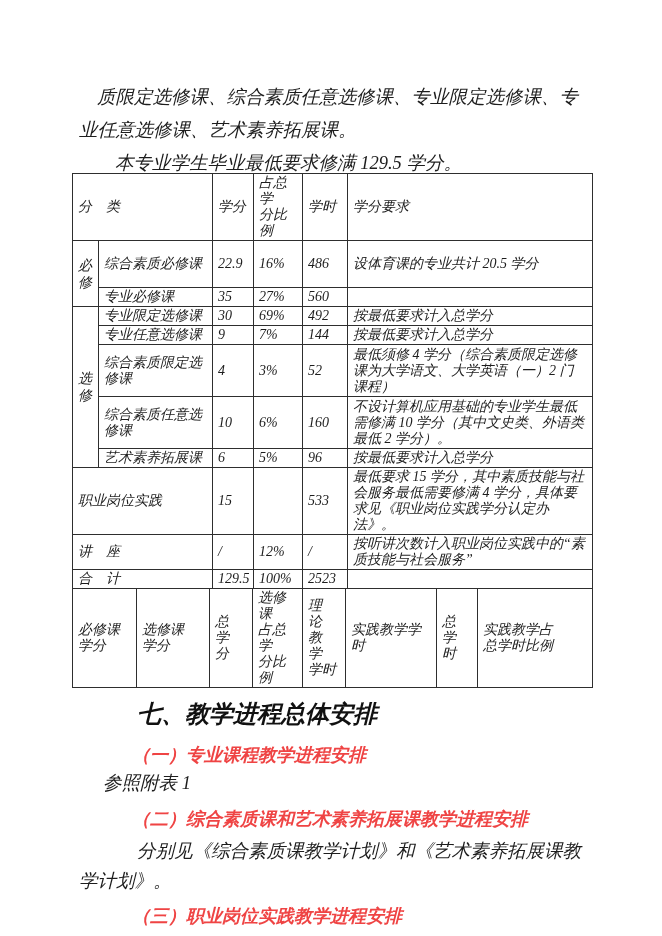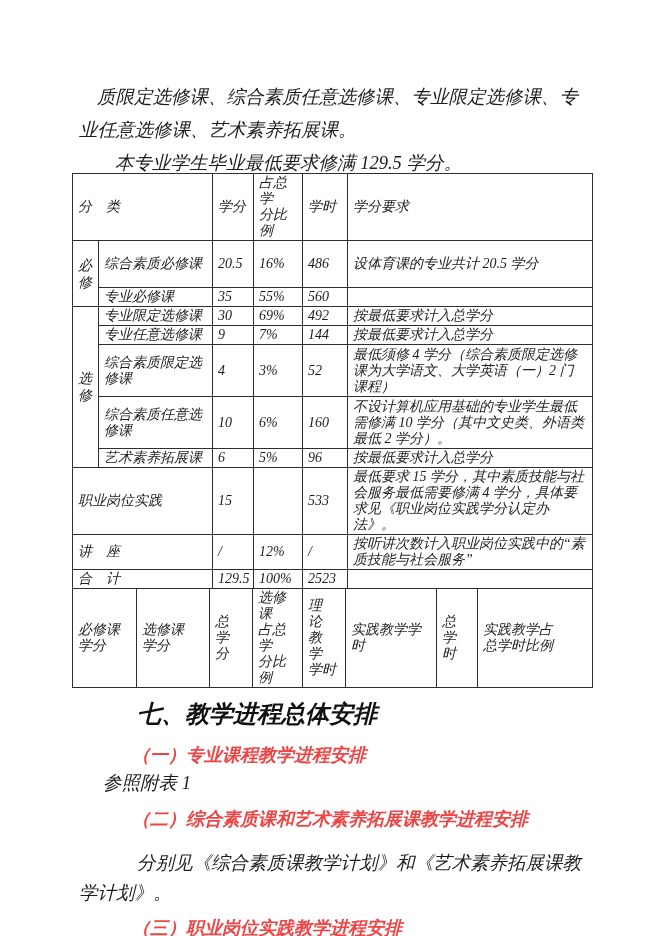--- a/index.html
+++ b/index.html
@@ -49,21 +49,21 @@
     font-weight:700; font-size:24px; line-height:24px; color:#111;
   }
   h3.sub {
     margin:6px 0 0 60px;
     font-weight:700; font-size:18px; line-height:26px; color:#ef4444;
   }
   h3.sub.gap { margin-top:10px; }
   h3.sub.s3  { margin-top:7px; }
   p.sbody { margin:2px 0 0 31px; font-size:18.5px; line-height:26px; }
   p.sbody.wrap {
-    margin:16px 0 0 7px; text-indent:58px;
+    margin:4px 0 0 7px; text-indent:58px;
     line-height:30px; white-space:pre-line;
   }
 </style>
 </head>
 <body>
 
 <div class="page">
   <div class="content">
 
     <p class="para cont">质限定选修课、综合素质任意选修课、专业限定选修课、专
@@ -85,29 +85,29 @@
           <td>学分</td>
           <td class="center">占总学
 分比例</td>
           <td>学时</td>
           <td>学分要求</td>
         </tr>
         <tr class="rh47">
           <td rowspan="2" class="grp">必
 修</td>
           <td class="name">综合素质必修课</td>
-          <td>20.5</td>
+          <td>22.9</td>
           <td>16%</td>
           <td>486</td>
           <td>设体育课的专业共计 20.5 学分</td>
         </tr>
         <tr class="rh18">
           <td class="name">专业必修课</td>
           <td>35</td>
-          <td>55%</td>
+          <td>27%</td>
           <td>560</td>
           <td></td>
         </tr>
         <tr class="rh19">
           <td rowspan="5" class="grp">选
 修</td>
           <td class="name">专业限定选修课</td>
           <td>30</td>
           <td>69%</td>
           <td>492</td>

